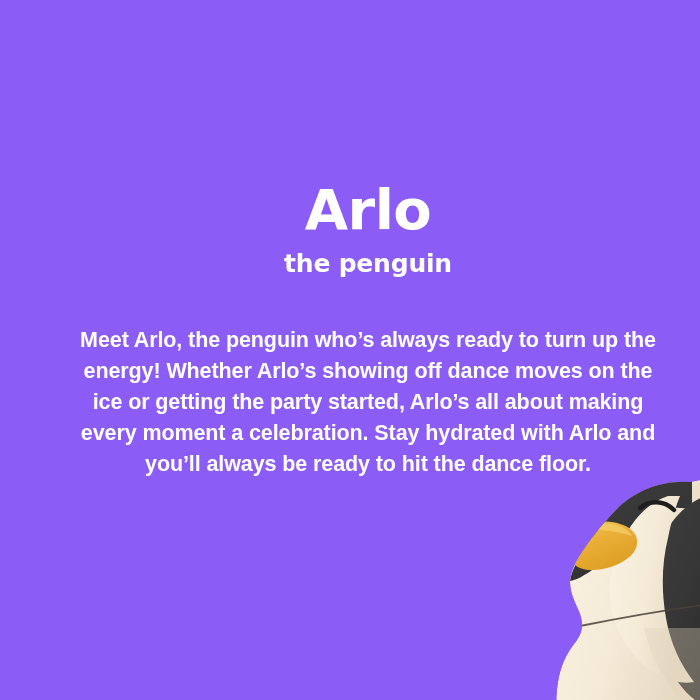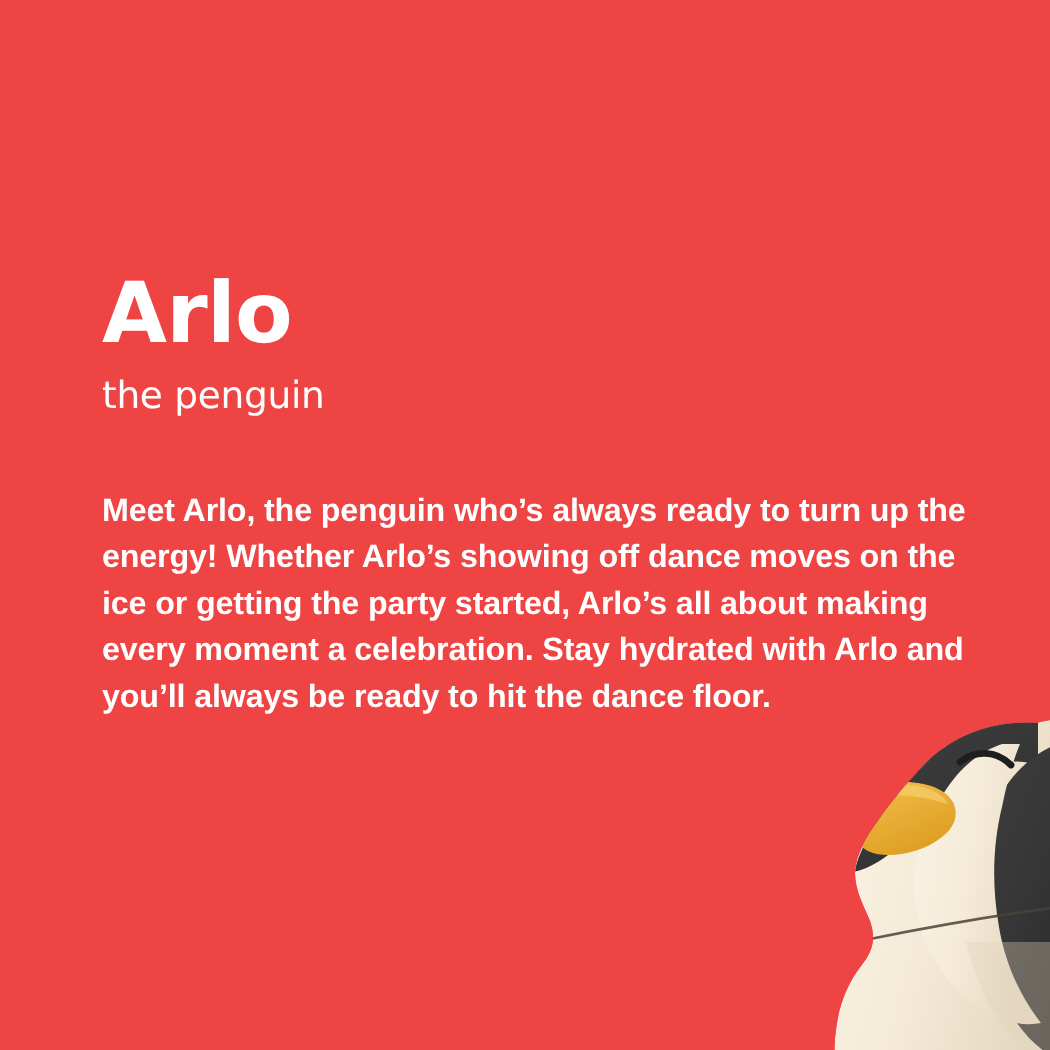--- a/index.html
+++ b/index.html
@@ -37,21 +37,21 @@
     color: #FFFFFF;
     line-height: 1.0;
     letter-spacing: -0.5px;
     margin: 0;
     padding: 0;
   }
 
   #character-subtitle {
     font-family: "DejaVu Sans", sans-serif;
     font-size: 25px;
-    font-weight: normal;
+    font-weight: bold;
     color: #FFFFFF;
     line-height: 1.1;
     letter-spacing: -0.2px;
     margin: 12px 0 0 0;
     padding: 0;
   }
 
   #character-description {
     font-family: "Liberation Sans", sans-serif;
     font-size: 21.5px;
@@ -73,21 +73,21 @@
     height: 230px;
     z-index: 2;
   }
   #penguin-illustration svg {
     display: block;
   }
 </style>
 </head>
 <body>
 
-<div id="card" style="background: #ef4444;">
+<div id="card" style="background: #8b5cf6; text-align: center;">
 
   <div id="text-block">
     <h1 id="character-name" style="color: rgb(255, 255, 255);">Arlo</h1>
     <h2 id="character-subtitle" style="color: rgb(255, 255, 255);">the penguin</h2>
     <p id="character-description" style="color: rgb(255, 255, 255);">Meet Arlo, the penguin who’s always ready to turn up the energy! Whether Arlo’s showing off dance moves on the ice or getting the party started, Arlo’s all about making every moment a celebration. Stay hydrated with Arlo and you’ll always be ready to hit the dance floor.</p>
   </div>
 
   <div id="penguin-illustration">
     <svg width="170" height="230" viewBox="0 0 170 230" xmlns="http://www.w3.org/2000/svg">
       <defs>

